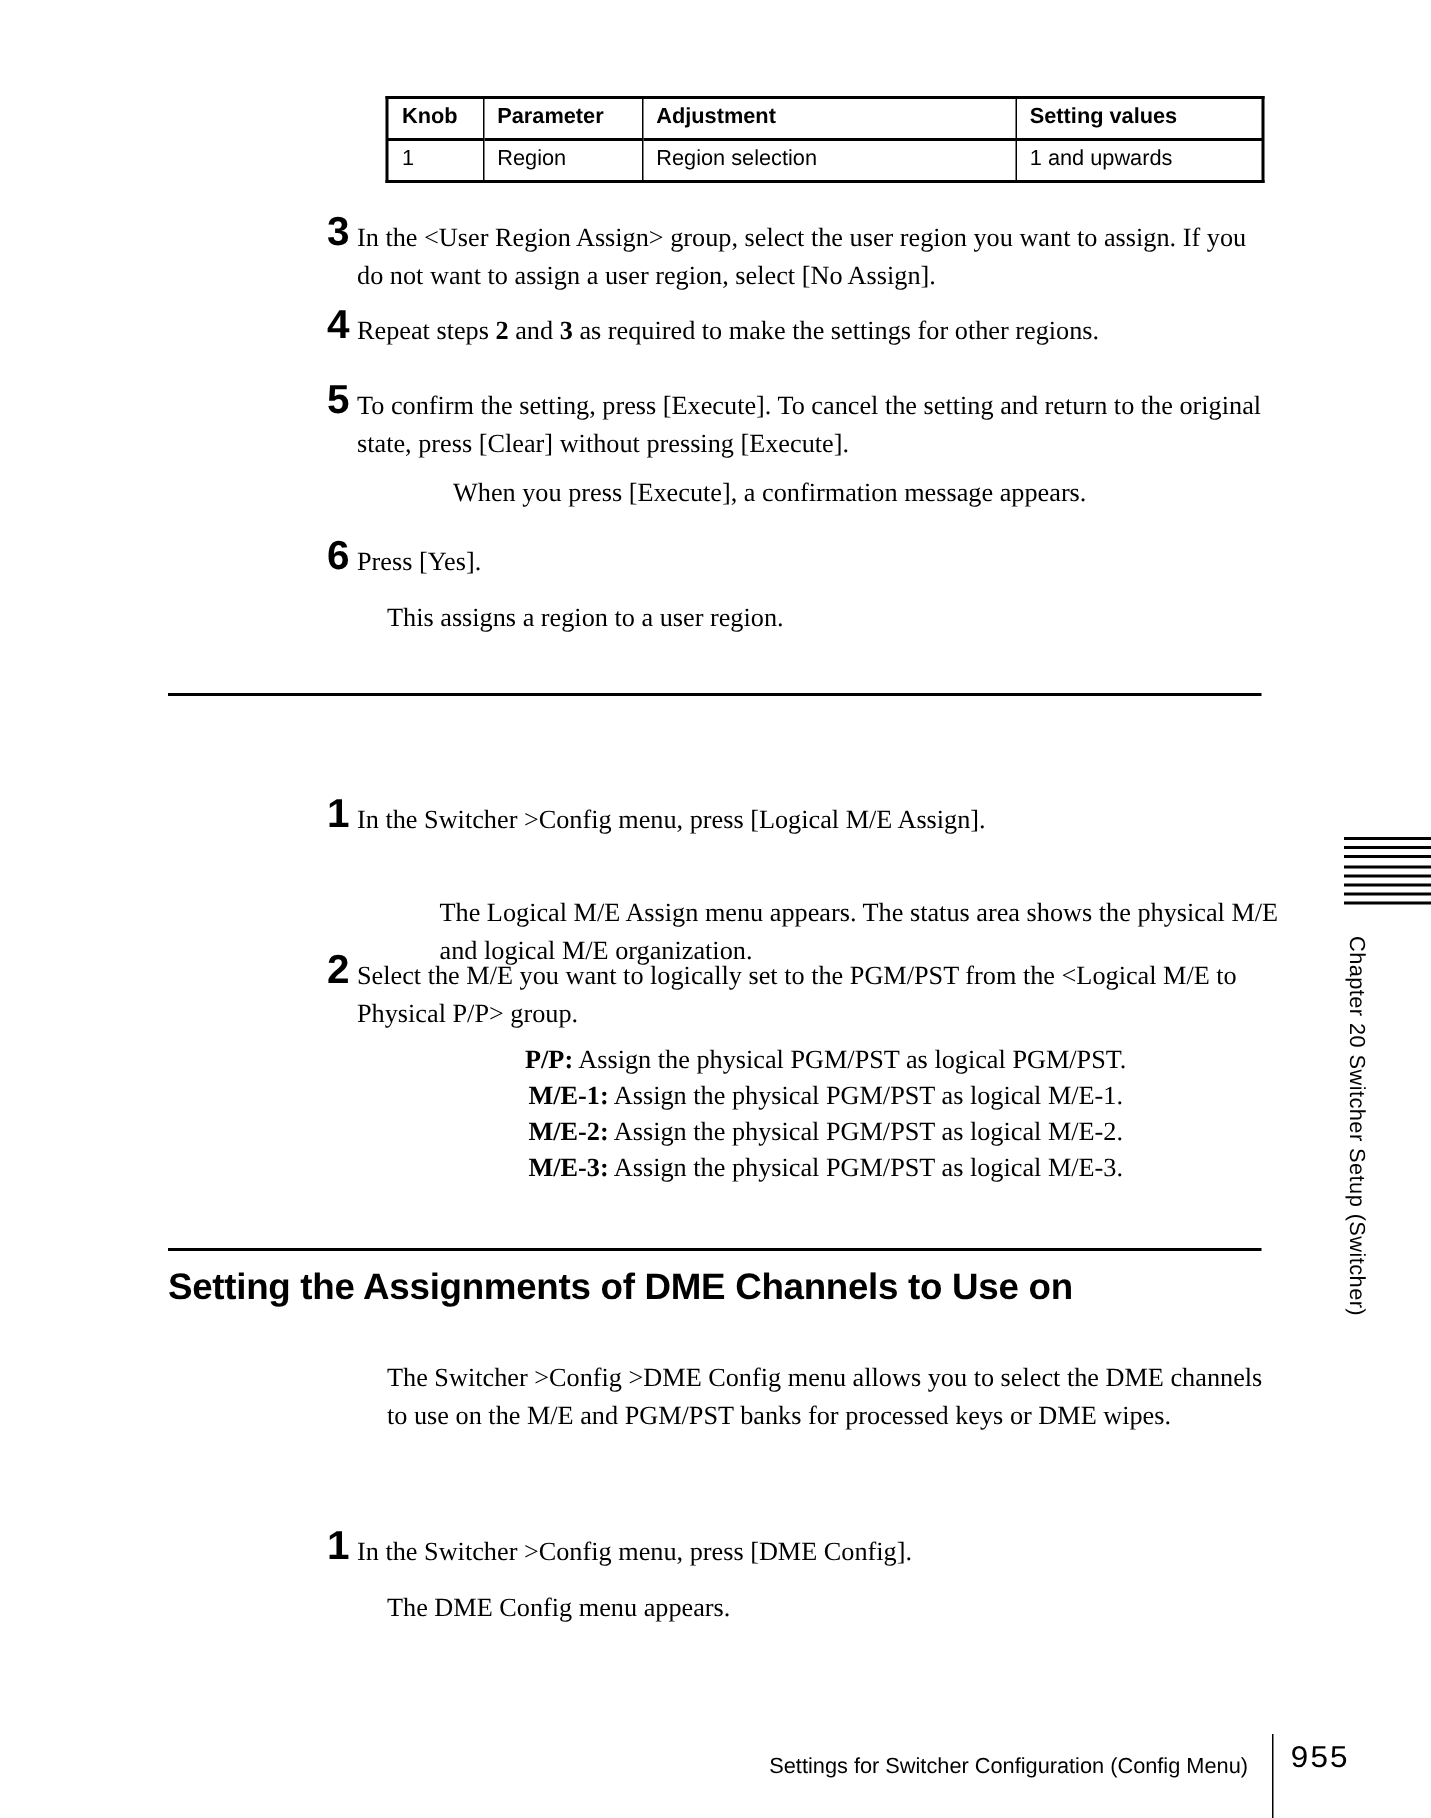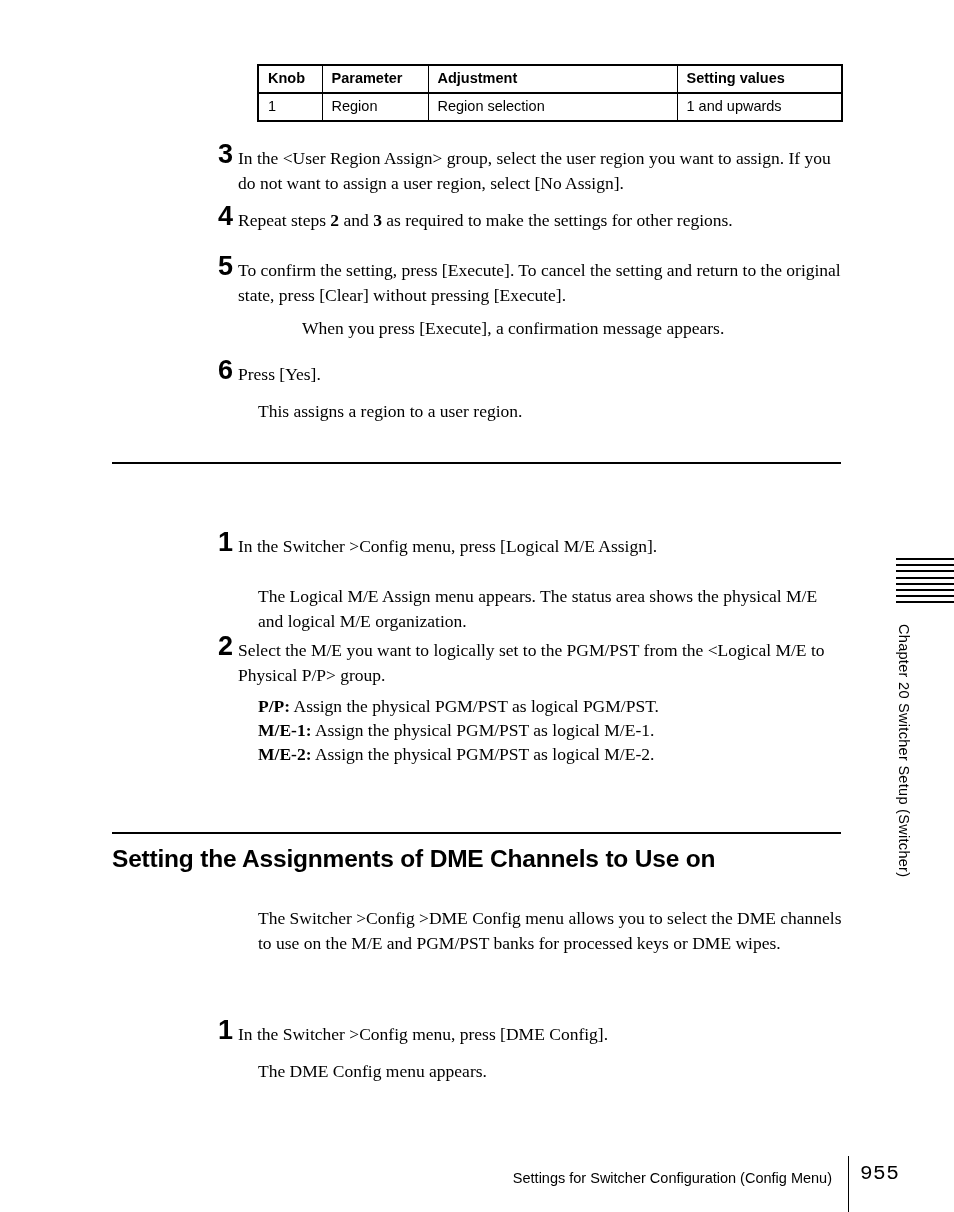--- a/index.html
+++ b/index.html
@@ -88,20 +88,21 @@
     line-height: 25px;
   }
 
   
   .deflist {
     position: absolute;
     left: 258px;
     width: 585px;
     font-size: 17.5px;
     line-height: 24px;
+    text-align: center;
   }
   .deflist .term { font-weight: bold; }
 
   
   .section {
     position: absolute;
     left: 112px;
     width: 729px;
   }
   .section .rule {
@@ -237,31 +238,32 @@
 
 <div class="section" style="top:462px;">
   <div class="rule"></div>
 </div>
 
 <div class="step" style="top:534px;">
   <div class="num">1</div>
   <div class="body">In the Switcher &gt;Config menu, press [Logical M/E Assign].</div>
 </div>
 
-<div class="para" style="top:584px;">The Logical M/E Assign menu appears. The status area shows the physical M/E and logical M/E organization.</div>
+<div class="para" style="top:596px;margin-left:35px;">The Logical M/E Assign menu appears. The status area shows the physical M/E and logical M/E organization.</div>
 
 <div class="step" style="top:638px;">
   <div class="num">2</div>
   <div class="body">Select the M/E you want to logically set to the PGM/PST from the &lt;Logical M/E to Physical P/P&gt; group.</div>
 </div>
 
 <div class="deflist" style="top:694px;">
   <div><span class="term">P/P:</span><span> Assign the physical PGM/PST as logical PGM/PST.</span></div>
   <div><span class="term">M/E-1:</span><span> Assign the physical PGM/PST as logical M/E-1.</span></div>
   <div><span class="term">M/E-2:</span><span> Assign the physical PGM/PST as logical M/E-2.</span></div>
+  <div><span class="term">M/E-3:</span><span> Assign the physical PGM/PST as logical M/E-3.</span></div>
 </div>
 
 <div class="section" style="top:832px;">
   <div class="rule"></div>
   <h2><span>Setting the Assignments of DME Channels to Use on</span><br></h2>
 </div>
 
 <div class="para" style="top:906px;">The Switcher &gt;Config &gt;DME Config menu allows you to select the DME channels to use on the M/E and PGM/PST banks for processed keys or DME wipes.</div>
 
 <div class="step" style="top:1022px;">

